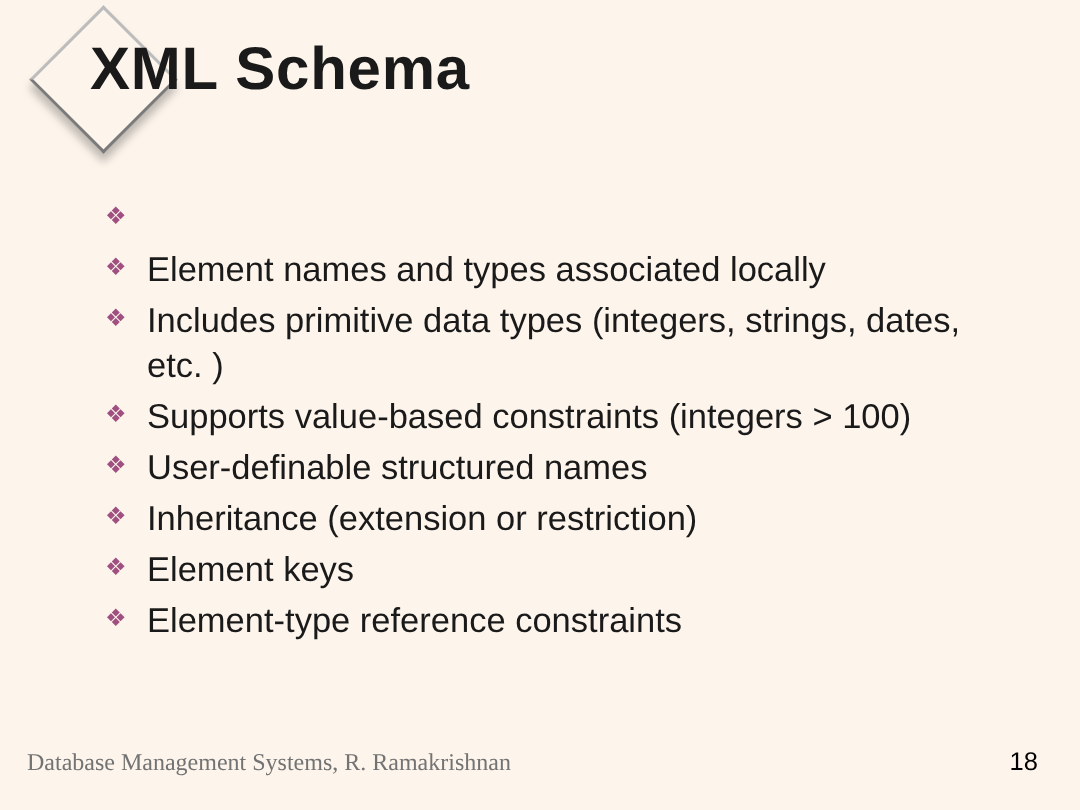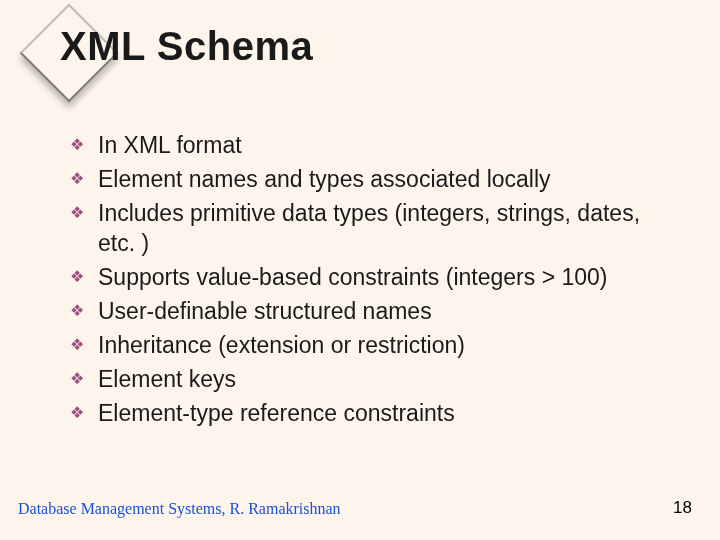--- a/index.html
+++ b/index.html
@@ -55,42 +55,41 @@
     font-size: 23px;
     line-height: 30px;
     color: #1a1a1a;
   }
   .footer-left {
     position: absolute;
     bottom: 22px;
     left: 18px;
     font-family: "Times New Roman", Times, serif;
     font-size: 16px;
-    color: #1d4ed8;
+    color: #737373;
   }
   .footer-right {
     position: absolute;
     bottom: 22px;
     right: 28px;
     font-family: Liberation Sans, sans-serif;
     font-size: 17px;
     color: #000;
   }
 </style>
 </head>
 <body>
 
 <div class="decor"></div>
 
 <div class="title">XML Schema</div>
 
 <div class="content">
   <div class="item">
     <span class="bullet">❖</span>
-    <span class="text">In XML format</span>
   </div>
   <div class="item">
     <span class="bullet">❖</span>
     <span class="text">Element names and types associated locally</span>
   </div>
   <div class="item">
     <span class="bullet">❖</span>
     <span class="text">Includes primitive data types (integers, strings, dates, etc. )</span>
   </div>
   <div class="item">

